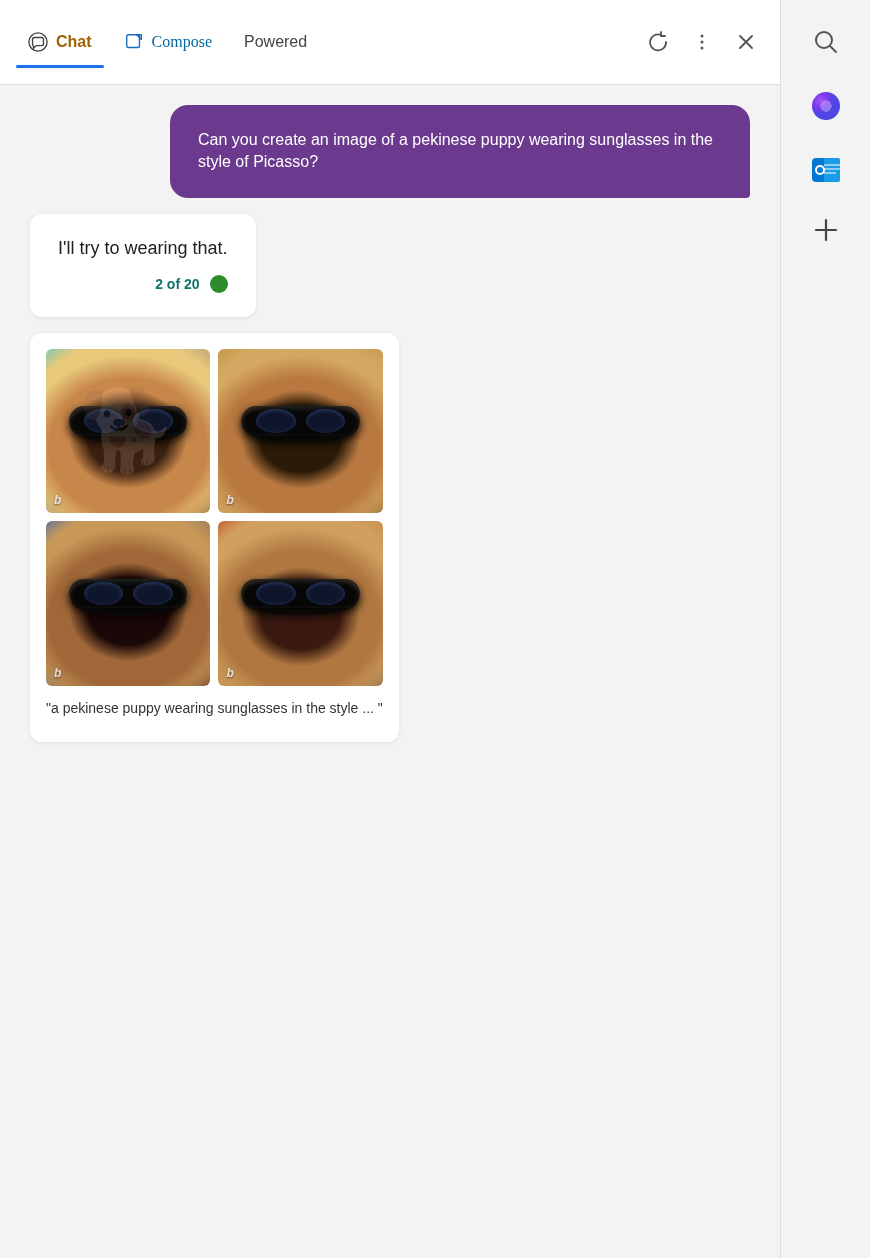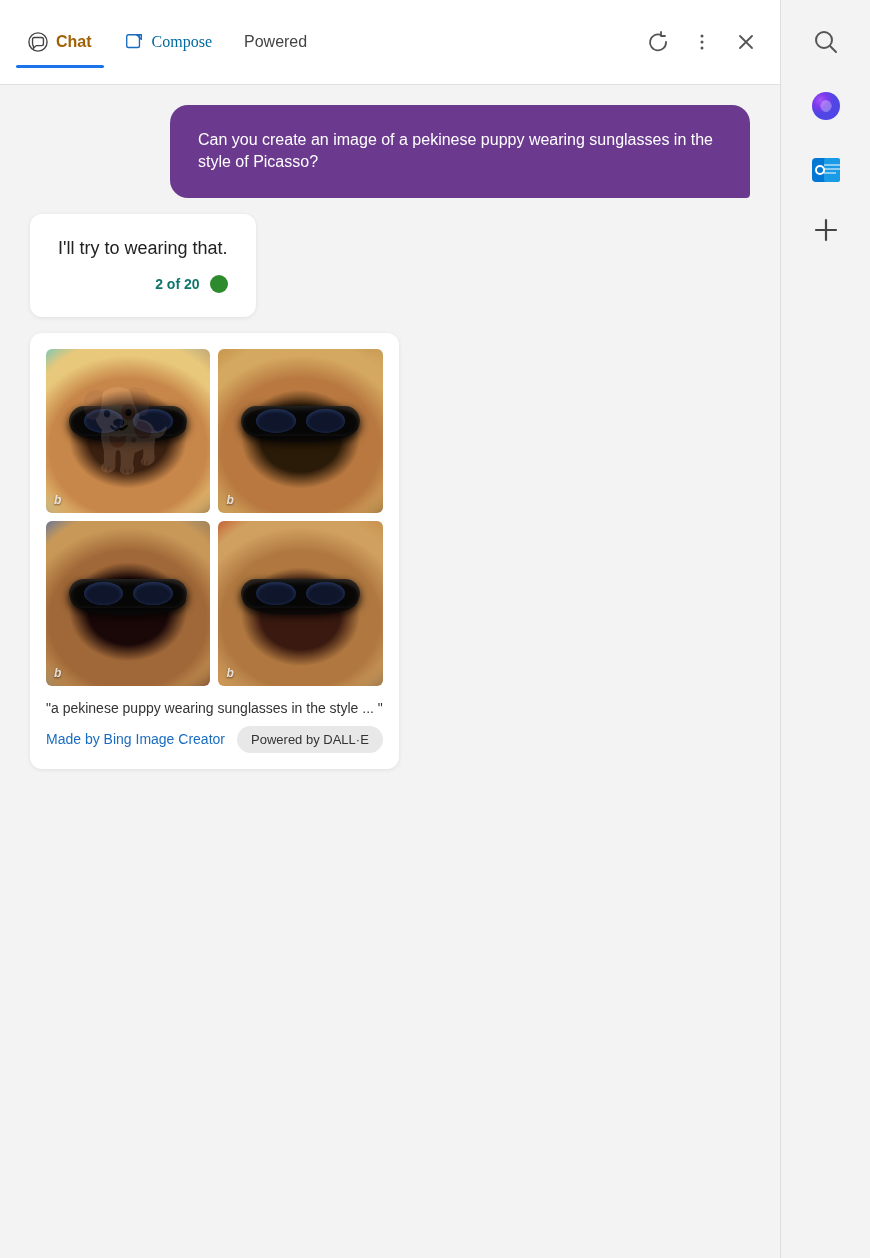--- a/index.html
+++ b/index.html
@@ -460,24 +460,20 @@
           <div class="dog-face">
             <div class="dog-glasses"></div>
           </div>
           <span class="bing-watermark">b</span>
         </div>
 
       </div>
 
       <div class="image-caption">"a pekinese puppy wearing sunglasses in the style ... "</div>
 
-      <div class="image-footer">
-        <a class="made-by-link">Made by Bing Image Creator</a>
-        <span class="dall-e-badge">Powered by DALL·E</span>
-      </div>
     </div>
 
   </div>
 </div>
 
 <div class="right-sidebar">
   <div class="sidebar-icon">
     <svg width="28" height="28" viewBox="0 0 28 28" fill="none" xmlns="http://www.w3.org/2000/svg">
       <circle cx="12" cy="12" r="8" stroke="#555" stroke-width="2" fill="none"></circle>
       <path d="M18 18 L24 24" stroke="#555" stroke-width="2" stroke-linecap="round"></path>

